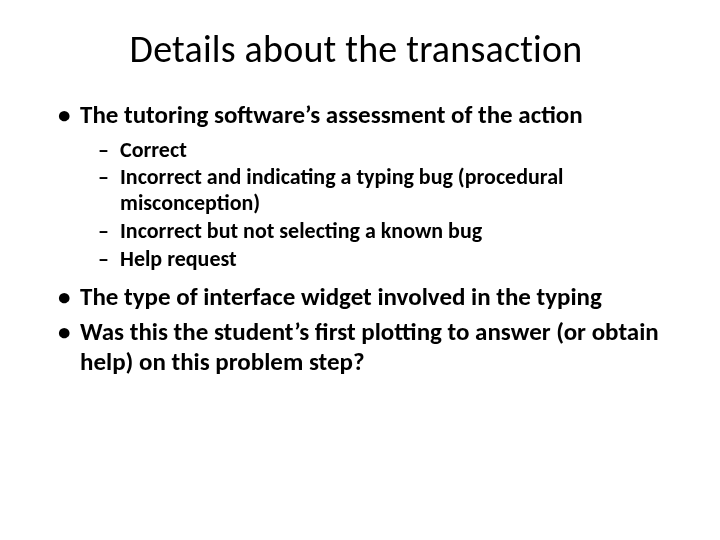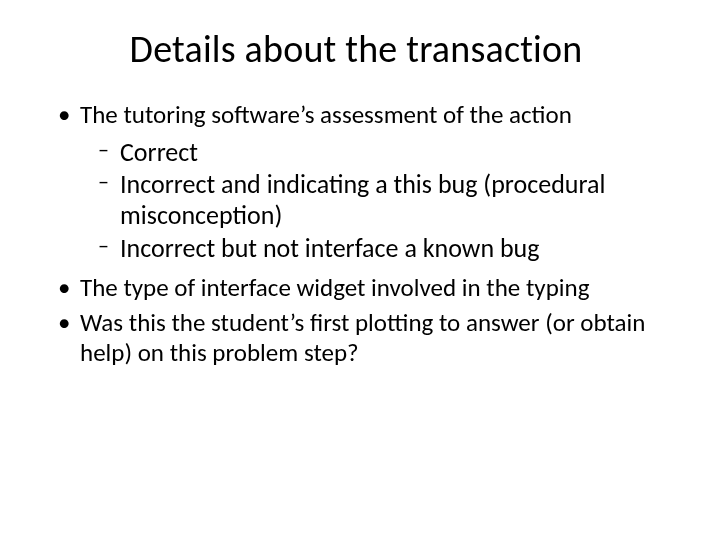--- a/index.html
+++ b/index.html
@@ -28,38 +28,39 @@
     list-style: none;
     padding: 0;
     margin: 0;
   }
   ul.level1 > li {
     position: relative;
     padding-left: 28px;
     font-size: 25px;
     line-height: 1.22;
     margin-bottom: 4px;
+    font-weight: bold;
   }
   ul.level1 > li::before {
     content: "•";
     position: absolute;
     left: 6px;
     top: 0;
     font-size: 25px;
     color: #000;
   }
   ul.level2 {
     list-style: none;
     padding: 0;
     margin: 6px 0 10px 0;
   }
   ul.level2 > li {
     position: relative;
     padding-left: 40px;
-    font-size: 26px;
+    font-size: 22px;
     line-height: 1.18;
     margin-bottom: 2px;
   }
   ul.level2 > li::before {
     content: "–";
     position: absolute;
     left: 18px;
     top: 0;
     font-size: 22px;
   }
@@ -69,22 +70,23 @@
 
 <div class="slide">
   <h1 class="title">Details about the transaction</h1>
 
   <ul class="level1">
 
     <li>
       <span>The tutoring software’s assessment of the action</span>
       <ul class="level2">
         <li><span>Correct</span></li>
-        <li><span>Incorrect and indicating a this bug (procedural misconception)</span></li>
-        <li><span>Incorrect but not interface a known bug</span></li>
+        <li><span>Incorrect and indicating a typing bug (procedural misconception)</span></li>
+        <li><span>Incorrect but not selecting a known bug</span></li>
+        <li><span>Help request</span></li>
       </ul>
     </li>
 
     <li>
       <span>The type of interface widget involved in the typing</span>
     </li>
 
     <li>
       <span>Was this the student’s first plotting to answer (or obtain help) on this problem step?</span>
     </li>

